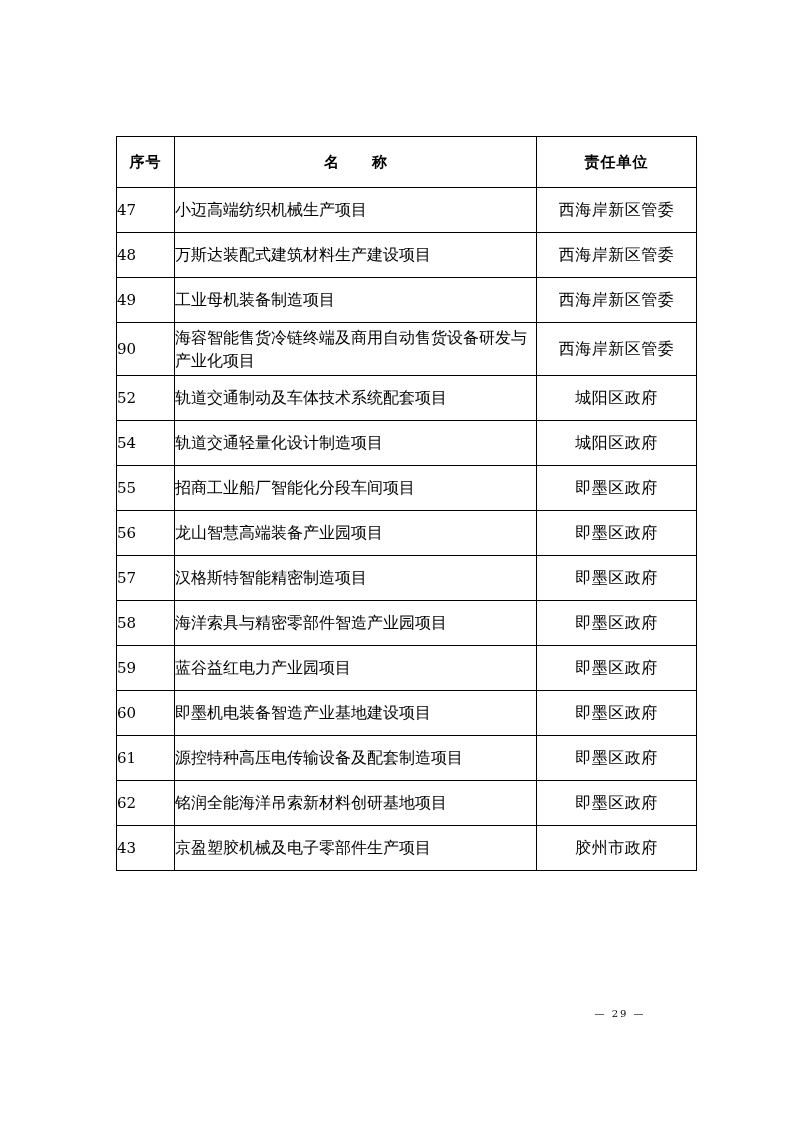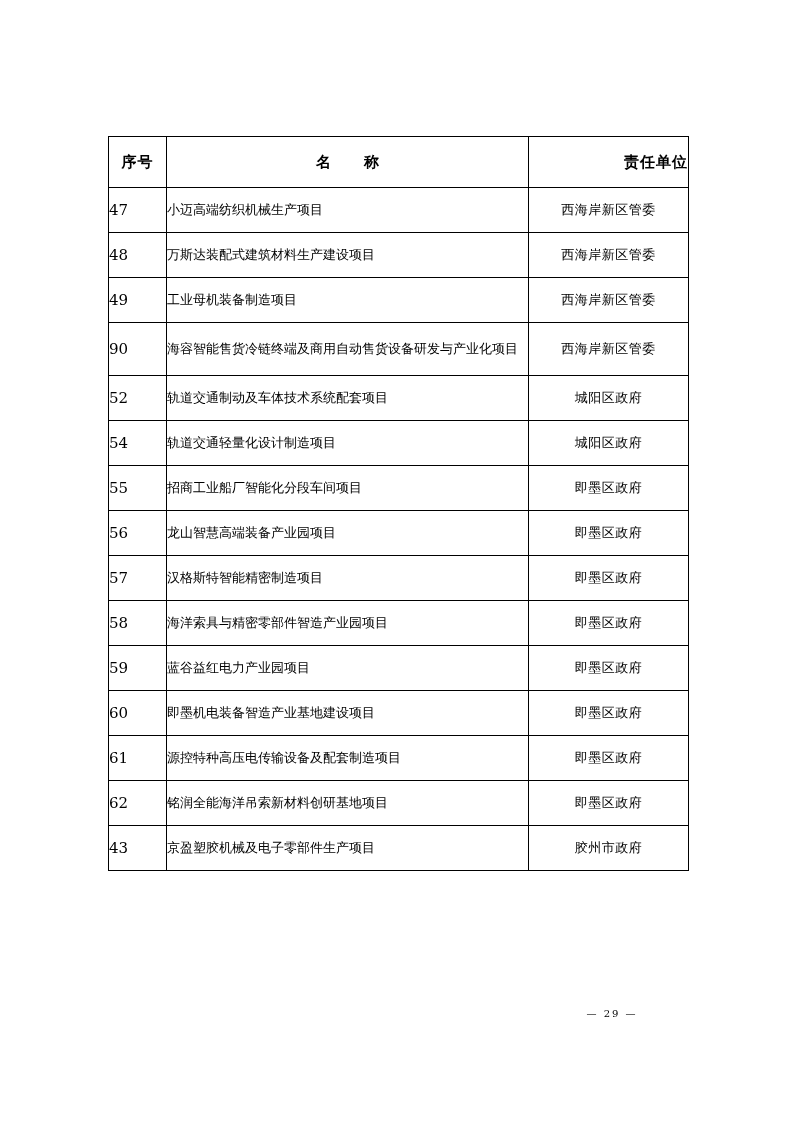--- a/index.html
+++ b/index.html
@@ -10,21 +10,21 @@
     width: 794px;
     height: 1123px;
     background: #ffffff;
     font-family: "DejaVu Serif", "Liberation Serif", serif;
     color: #000000;
     position: relative;
     overflow: hidden;
   }
   .page {
     position: absolute;
-    left: 0;
+    left: 8px;
     top: 0;
     width: 772px;
     height: 1123px;
   }
   .table-wrap {
     position: absolute;
     left: 108px;
     top: 136px;
     width: 580px;
   }
@@ -52,25 +52,25 @@
     text-align: center;
   }
   th.head-name {
     text-align: center;
   }
   th.head-name .spaced {
     letter-spacing: 14px;
     padding-left: 14px;
   }
   th.head-unit {
-    text-align: right;
+    text-align: center;
   }
   tbody td {
     height: 44px;
-    font-size: 13px;
+    font-size: 16px;
   }
   td.seq {
     font-family: "DejaVu Serif", "Liberation Serif", serif;
     font-size: 15px;
   }
   td.name {
     text-align: left;
     padding: 3px 8px 3px 10px;
     line-height: 1.45;
   }

